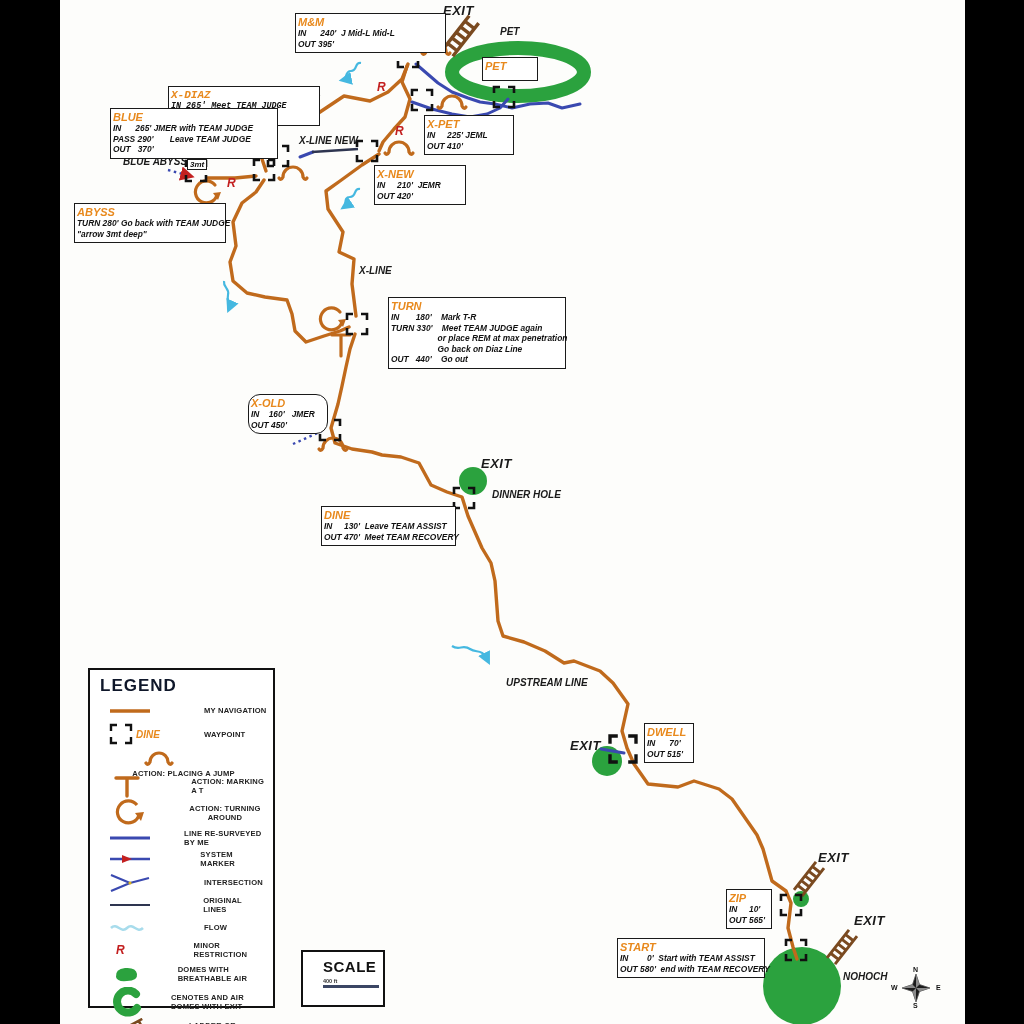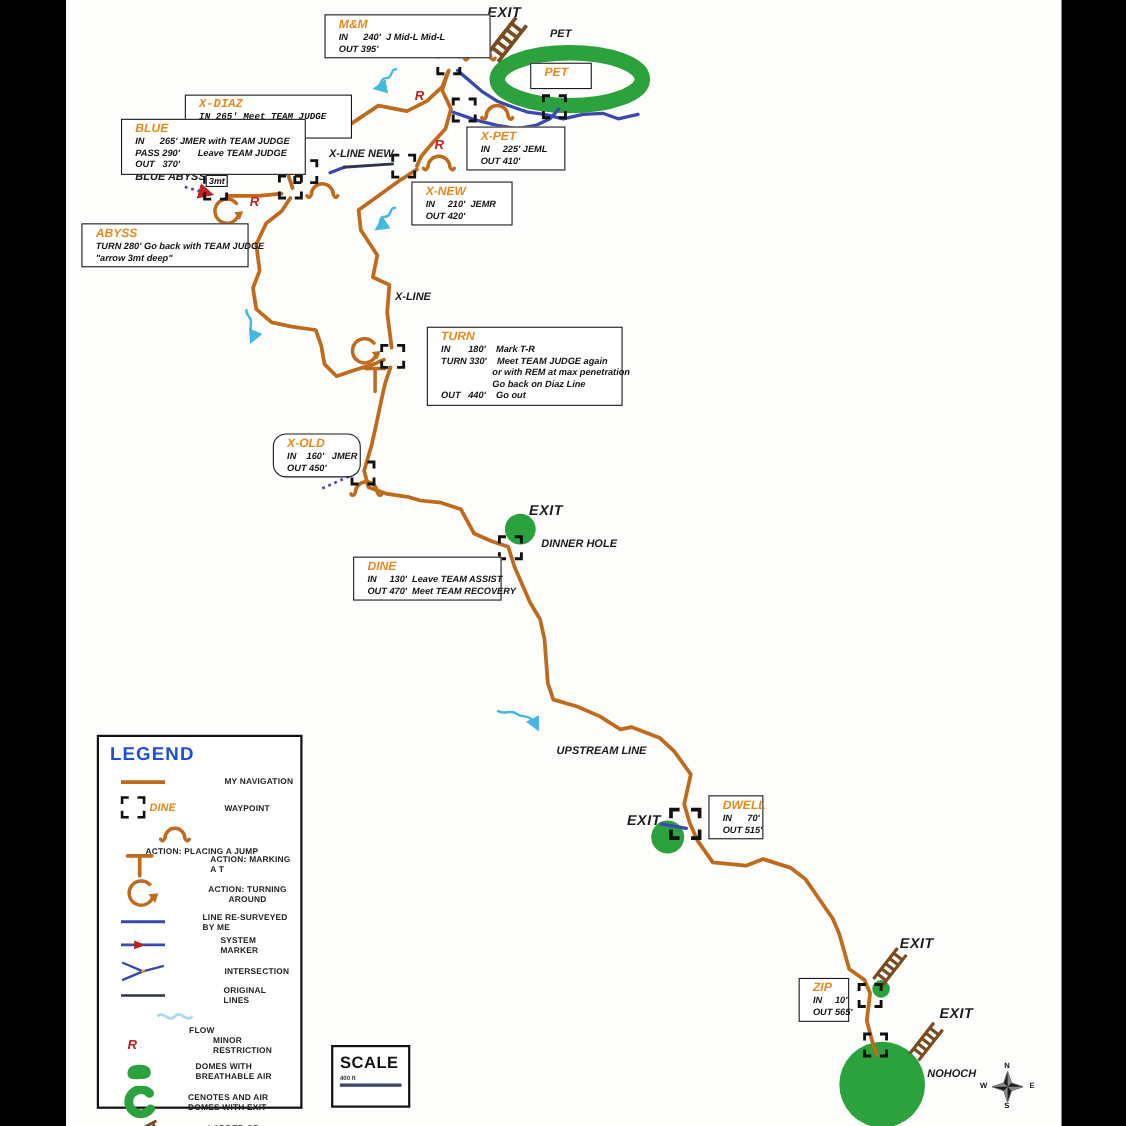--- a/index.html
+++ b/index.html
@@ -4,34 +4,34 @@
 <style>
   html,body{margin:0;padding:0;background:#000;}
   .stage{position:relative;width:1024px;height:1024px;background:#000;overflow:hidden;
          font-family:"Liberation Sans",sans-serif;}
   .map-bg{position:absolute;left:60px;top:0;width:905px;height:1024px;background:#fdfdfb;}
   .map-svg{position:absolute;left:0;top:0;width:1024px;height:1024px;}
   .ov{position:absolute;color:#151515;}
   .map-label{font-weight:700;font-style:italic;font-size:10px;color:#1a1a1a;white-space:nowrap;}
   .exit{font-size:13px;letter-spacing:.5px;}
   .rmark{color:#c32020;font-weight:700;font-style:italic;font-size:12px;}
-  .info-box{position:absolute;background:#fff;border:1.6px solid #1a1a1a;padding:2px 4px 3px 12px;box-sizing:border-box;}
+  .info-box{position:absolute;background:#fff;border:1.6px solid #1a1a1a;padding:2px 4px 3px 2px;box-sizing:border-box;}
   .bt{color:#e8891d;font-weight:700;font-style:italic;font-size:11px;line-height:12px;}
   .bl{font-weight:700;font-style:italic;font-size:8.4px;line-height:10.5px;white-space:pre;color:#111;}
   .mini-box{position:absolute;background:#fff;border:1.2px solid #1a1a1a;font-weight:700;font-style:italic;
             font-size:8px;padding:0 2px;color:#111;}
   .legend{position:absolute;left:88px;top:668px;width:187px;height:340px;background:#fff;
           border:2.5px solid #111;box-sizing:border-box;padding:6px 6px 2px 10px;}
-  .legend-title{font-weight:700;font-size:17px;letter-spacing:1px;color:#1d4ed8;margin-bottom:4px;}
+  .legend-title{font-weight:700;font-size:17px;letter-spacing:1px;color:#0f172a;margin-bottom:4px;}
   .lrow{display:flex;align-items:center;height:21.4px;}
   .licon{width:104px;display:flex;align-items:center;justify-content:flex-start;padding-left:8px;box-sizing:border-box;}
   .llabel{font-weight:700;font-size:7.6px;color:#222;letter-spacing:.2px;}
   .dine-ex{color:#e8891d;font-weight:700;font-style:italic;font-size:10px;margin-left:2px;}
-  .scalebox{position:absolute;left:301px;top:950px;width:72px;height:57px;background:#fff;
-            border:2px solid #111;box-sizing:border-box;padding:6px 6px 0 6px;}
+  .scalebox{position:absolute;left:301px;top:950px;width:84px;height:57px;background:#fff;
+            border:2px solid #111;box-sizing:border-box;padding:6px 6px 0 20px;}
   .scale-title{font-weight:700;font-size:15px;letter-spacing:.5px;color:#111;}
   .scale-dist{font-size:5.5px;font-weight:700;color:#333;margin-top:3px;}
   .scale-bar{height:2.5px;background:#3b4664;width:56px;margin-top:1px;}
   .compass-letter{position:absolute;font-weight:700;font-size:7px;color:#111;}
 </style>
 </head>
 <body>
 
 <div class="stage">
   <div class="map-bg"></div>
@@ -183,21 +183,21 @@
   <div class="info-box" style="left:74px;top:203px;width:152px;">
     <div class="bt">ABYSS</div>
     <div class="bl">TURN 280' Go back with TEAM JUDGE</div>
     <div class="bl">"arrow 3mt deep"</div>
   </div>
 
   <div class="info-box" style="left:388px;top:297px;width:178px;">
     <div class="bt">TURN</div>
     <div class="bl">IN       180'    Mark T-R</div>
     <div class="bl">TURN 330'    Meet TEAM JUDGE again</div>
-    <div class="bl">                    or with REM at max penetration</div>
+    <div class="bl">                    or place REM at max penetration</div>
     <div class="bl">                    Go back on Diaz Line</div>
     <div class="bl">OUT   440'    Go out</div>
   </div>
 
   <div class="info-box" style="left:248px;top:394px;width:80px;border-radius:12px;">
     <div class="bt">X-OLD</div>
     <div class="bl">IN    160'   JMER</div>
     <div class="bl">OUT 450'</div>
   </div>
 
@@ -212,20 +212,25 @@
     <div class="bl">IN      70'</div>
     <div class="bl">OUT 515'</div>
   </div>
 
   <div class="info-box" style="left:726px;top:889px;width:46px;">
     <div class="bt">ZIP</div>
     <div class="bl">IN     10'</div>
     <div class="bl">OUT 565'</div>
   </div>
 
+  <div class="info-box" style="left:617px;top:938px;width:148px;">
+    <div class="bt">START</div>
+    <div class="bl">IN        0'  Start with TEAM ASSIST</div>
+    <div class="bl">OUT 580'  end with TEAM RECOVERY</div>
+  </div>
 
   <div class="info-box" style="left:482px;top:57px;width:56px;height:24px;">
     <div class="bt">PET</div>
   </div>
 
   <div class="legend">
     <div class="legend-title">LEGEND</div>
 
     <div class="lrow">
       <span class="licon">
@@ -298,21 +303,21 @@
       <span class="llabel">INTERSECTION</span>
     </div>
     <div class="lrow">
       <span class="licon">
         <svg width="44" height="8">
             <line x1="2" y1="4" x2="42" y2="4" stroke="#2e3550" stroke-width="2.2"></line>
           </svg>
         </span>
       <span class="llabel">ORIGINAL LINES</span>
     </div>
-    <div class="lrow" style="height:24px;flex-direction:column;">
+    <div class="lrow" style="height:24px;">
       <span class="licon">
         <svg width="44" height="16">
             <path d="M3 8 C9 2 13 14 19 8 C25 2 29 14 35 8" fill="none" stroke="#a8dcec" stroke-width="2.6"></path>
           </svg>
         </span>
       <span class="llabel">FLOW</span>
     </div>
     <div class="lrow">
       <span class="licon">
         <span class="rmark" style="position:static;margin-left:8px;">R</span>

